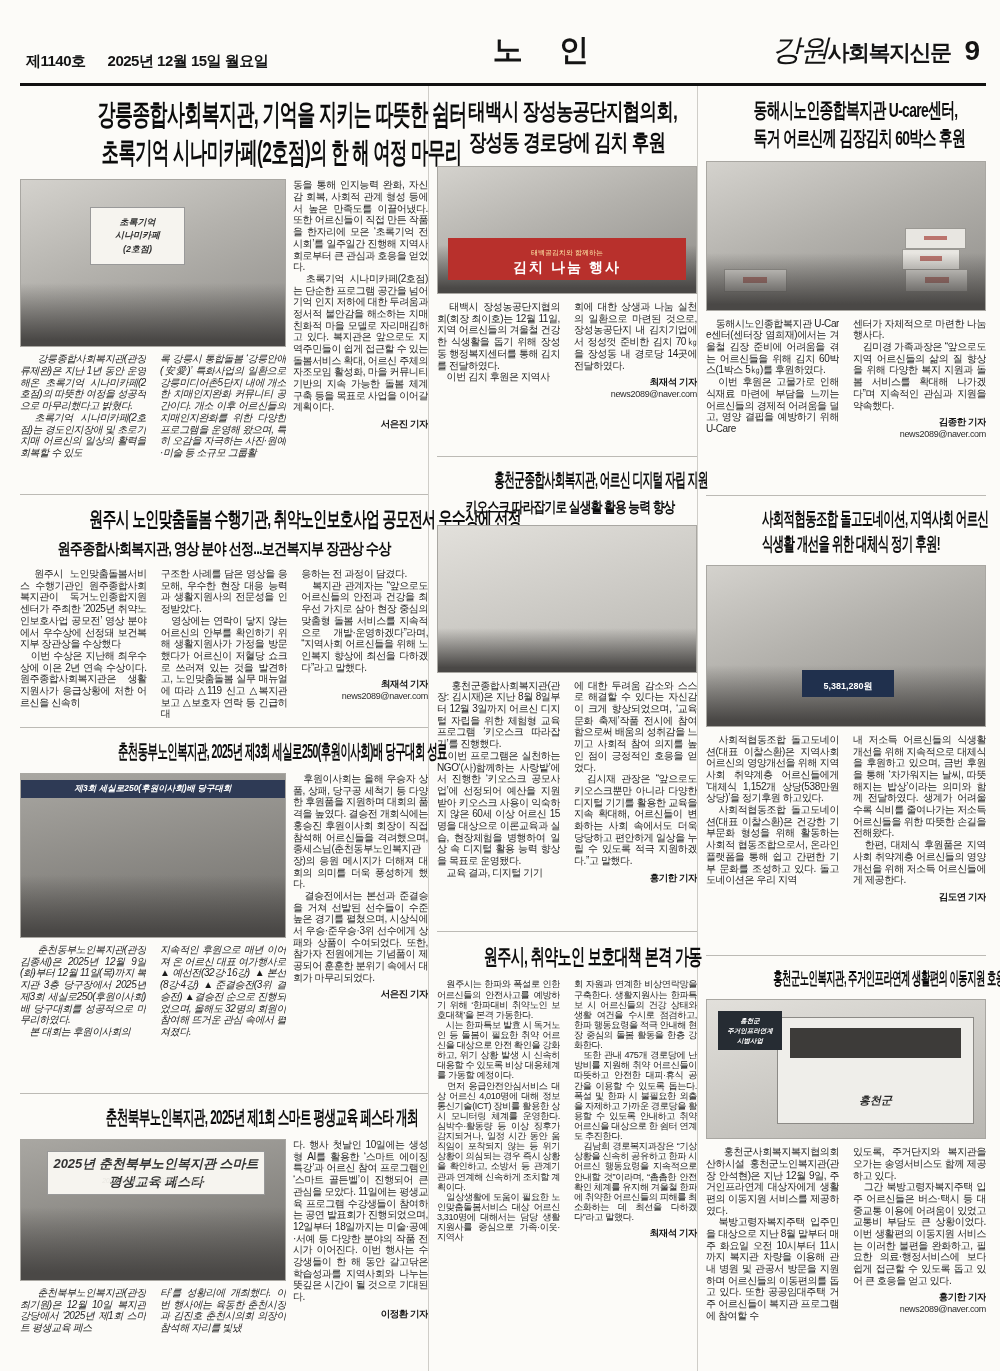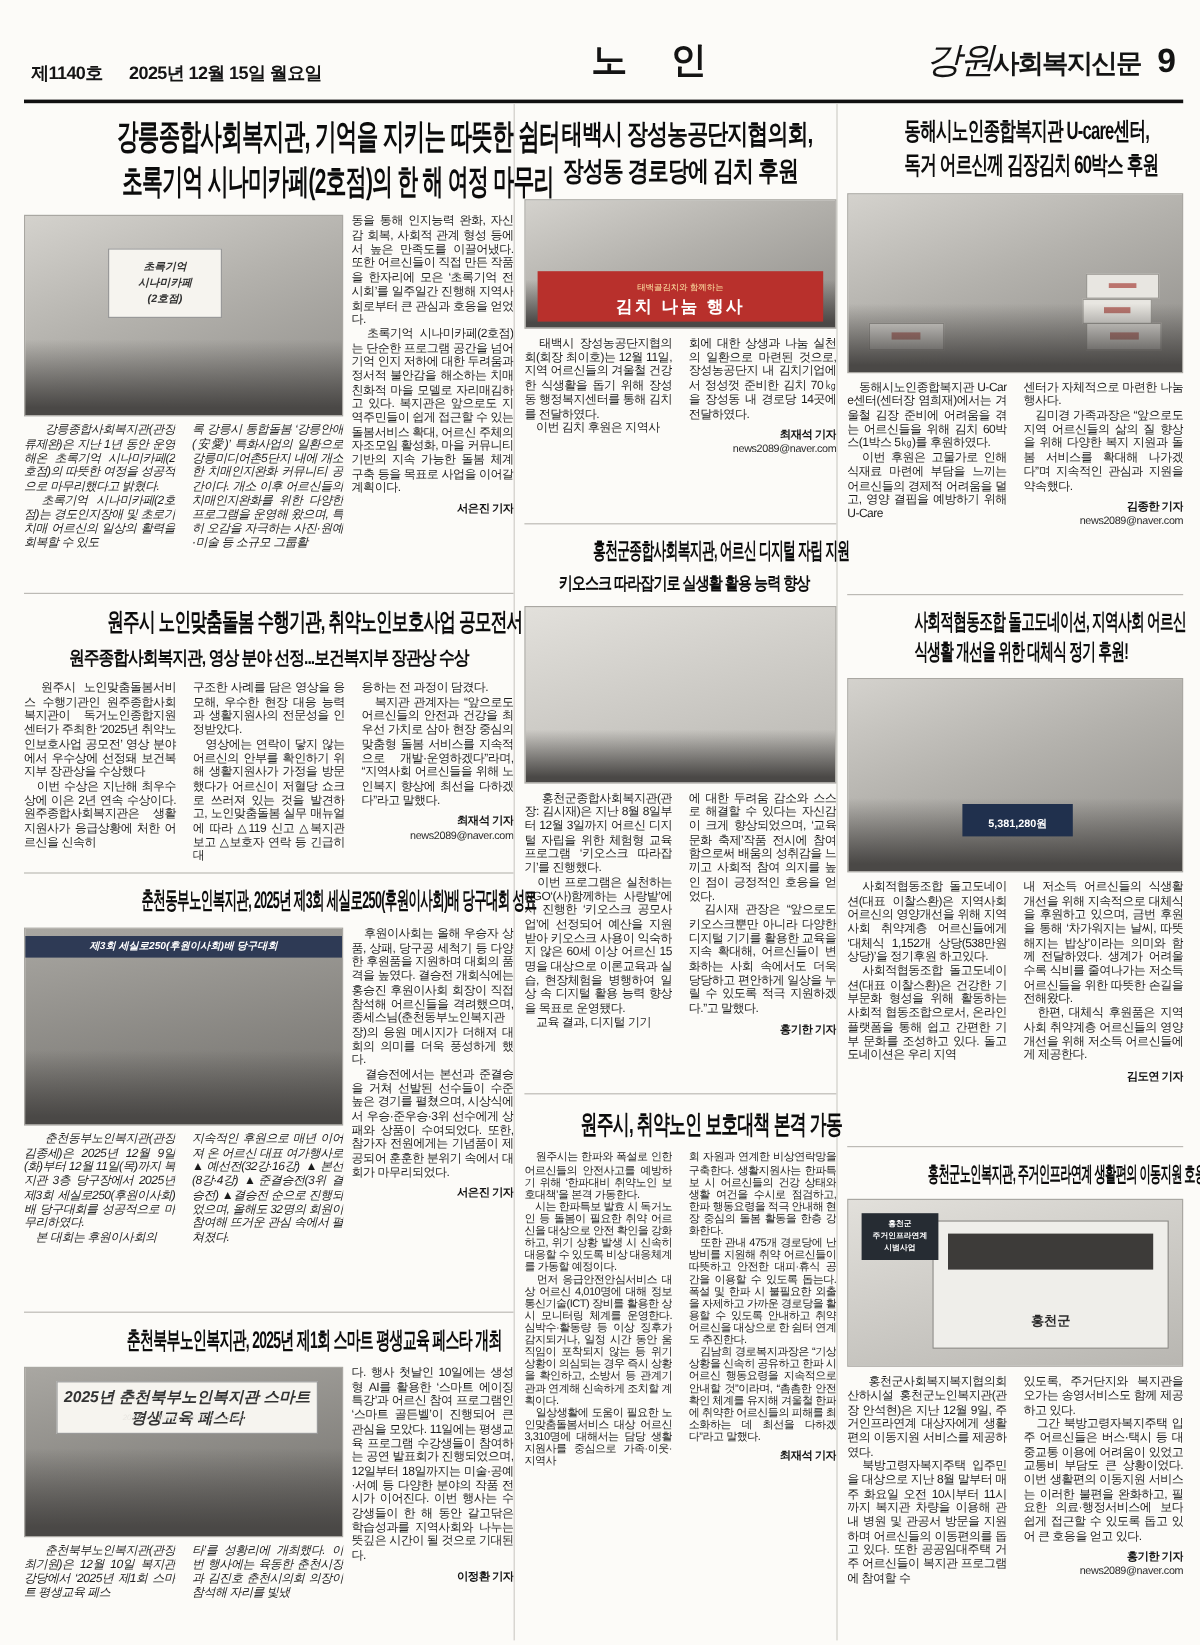--- a/index.html
+++ b/index.html
@@ -36,21 +36,21 @@
   .c{flex:1;min-width:0;overflow:hidden;}
   .by{text-align:right;font-size:9.5px;font-weight:700;letter-spacing:-0.5px;margin-top:5px;}
   .em{text-align:right;font-size:9px;letter-spacing:-0.3px;color:#2a2a2a;}
   
   .split{display:flex;gap:7px;}
   .stack{display:flex;flex-direction:column;gap:6px;font-style:italic;}
   
   .ph{position:relative;overflow:hidden;background:linear-gradient(160deg,#d4d2cd 0%,#b3b1ac 45%,#8f8d89 100%);
       border:1px solid #a9a7a2;box-sizing:border-box;flex:none;}
   .ph-dark{background:linear-gradient(170deg,#a9a7a2,#6f6d69);}
-  .ph-light{background:linear-gradient(165deg,#e2e0db,#b8b6b1);}
+  .ph-light{background:linear-gradient(165deg,#e2e0db,#b8b6b1);font-style:italic;}
   .ph .band{position:absolute;left:0;right:0;text-align:center;color:#fff;}
   .ph .crowd{position:absolute;left:0;right:0;bottom:0;height:38%;
              background:linear-gradient(0deg,#4a4846 10%,rgba(74,72,70,0));}
   .sign-card{position:absolute;background:#f6f4ef;color:#333;border:1px solid #999;
              font-weight:700;text-align:center;white-space:pre-line;}
   .red-band{position:absolute;left:4%;right:4%;background:#b8302c;color:#ffe9a8;
             text-align:center;padding:3px 0;}
   .red-band .big{display:block;color:#fff;font-weight:800;}
   .navy-band{position:absolute;left:0;right:0;top:6px;background:#2e3a55;color:#fff;
              text-align:center;padding:3px 0;font-weight:700;}
@@ -182,21 +182,21 @@
       </section>
     </div>
 
     <div class="grp g-mid">
 
       <section class="art">
         <div class="hl">
           <span style="font-size:23px;line-height:1.35;transform:scaleX(.76)">태백시 장성농공단지협의회,</span>
           <span style="font-size:23px;line-height:1.35;transform:scaleX(.76)">장성동 경로당에 김치 후원</span>
         </div>
-        <div class="ph" style="height:108px;margin:2px 0 7px">
+        <div class="ph" style="height:128px;margin:2px 0 7px">
           <span class="crowd"></span>
           <span class="red-band" style="top:56%">
             <span style="font-size:7px">태백골김치와 함께하는</span>
             <span class="big" style="font-size:14px;letter-spacing:2px">김치 나눔 행사</span>
           </span>
         </div>
         <div class="cols" style="height:146px;overflow:hidden">
           <div class="c bt">　태백시 장성농공단지협의회(회장 최이호)는 12월 11일, 지역 어르신들의 겨울철 건강한 식생활을 돕기 위해 장성동 행정복지센터를 통해 김치를 전달하였다.
 　이번 김치 후원은 지역사</div>
           <div class="c">

